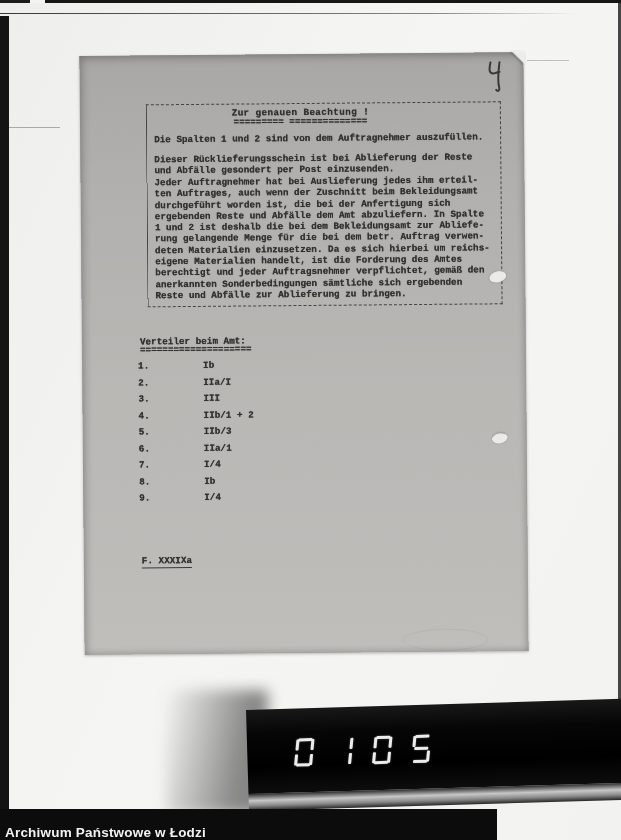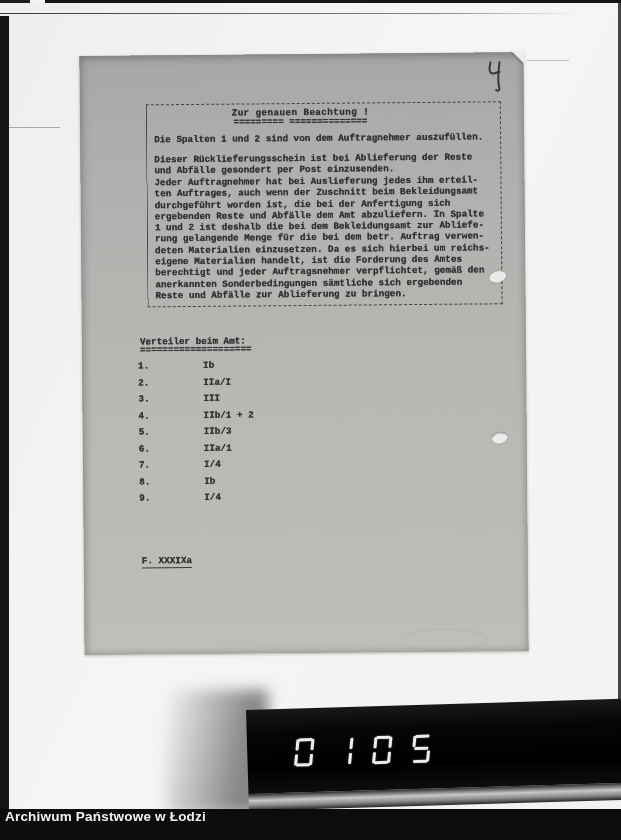--- a/index.html
+++ b/index.html
@@ -72,22 +72,22 @@
   .seg-digit{position:relative;width:18px;height:28px;margin-right:21px;transform:skewX(-7deg);}
   .seg{position:absolute;background:#ececec;border-radius:1px;box-shadow:0 0 2px rgba(255,255,255,.35);}
   .seg-a{left:2px;top:0;width:14px;height:3px;}
   .seg-b{right:0;top:1px;width:3px;height:11px;}
   .seg-c{right:0;bottom:1px;width:3px;height:11px;}
   .seg-d{left:2px;bottom:0;width:14px;height:3px;}
   .seg-e{left:0;bottom:1px;width:3px;height:11px;}
   .seg-f{left:0;top:1px;width:3px;height:11px;}
   .seg-g{left:2px;top:12px;width:14px;height:3px;}
   
-  .footer-band{left:0;top:809px;width:621px;height:31px;background:#0c0c0c;z-index:20;
-    display:flex;align-items:flex-start;}
+  .footer-band{left:0;top:809px;width:497px;height:31px;background:#0c0c0c;z-index:20;
+    display:flex;align-items:flex-end;}
   .footer-label{margin-left:5px;font-family:"Liberation Sans","DejaVu Sans",sans-serif;
     font-weight:700;font-size:13.5px;color:#f2f2f2;letter-spacing:.2px;}
 </style>
 </head>
 <body>
 
 <div id="page">
 
   <div class="abs top-edge"></div>
   <div class="abs top-hairline"></div>

